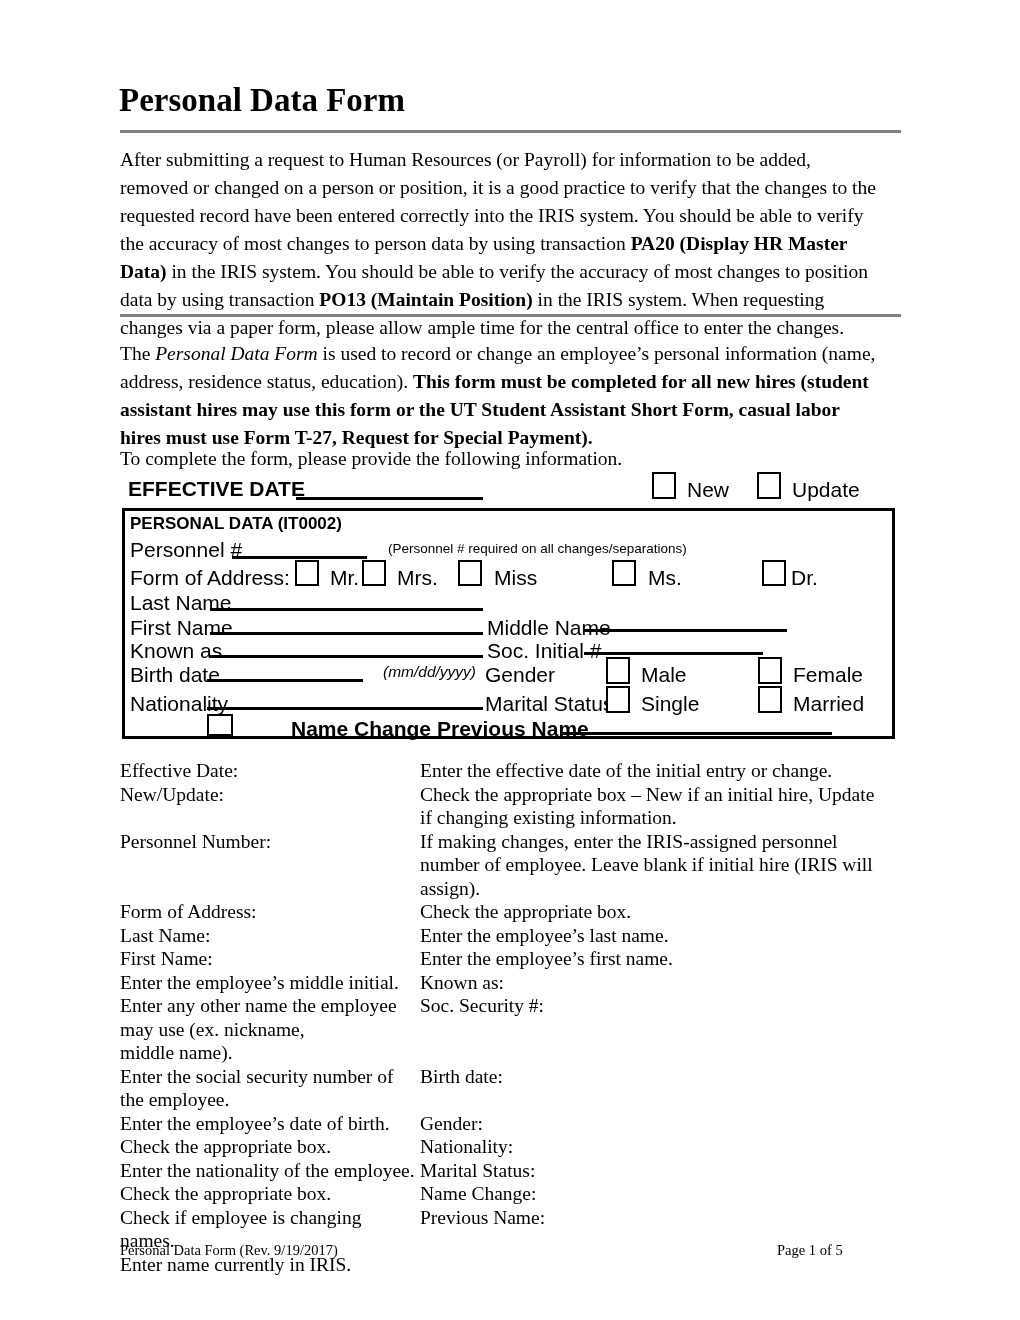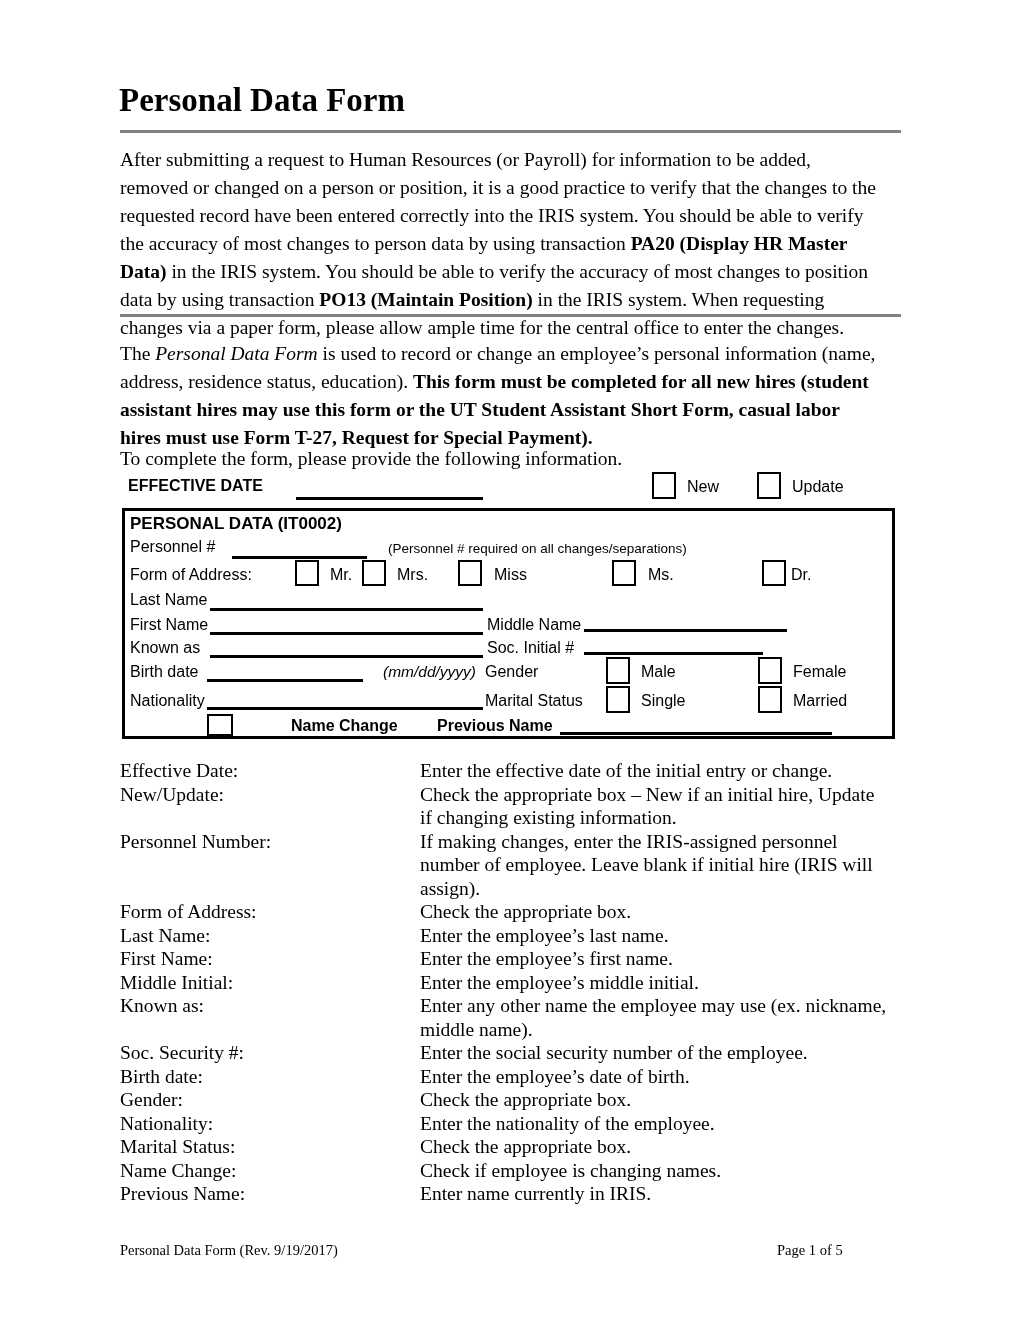--- a/index.html
+++ b/index.html
@@ -17,21 +17,21 @@
     font-family:"Liberation Serif", serif;
   }
   .rule{position:absolute;left:120px;width:781px;height:3px;background:#808080;}
   .para{
     position:absolute;left:120px;width:870px;margin:0;
     font-size:19.5px;line-height:28px;
     white-space:pre-line;
   }
   .para b{font-weight:bold;}
   .para i{font-style:italic;}
-  .s{position:absolute;font-family:"Liberation Sans", sans-serif;font-size:16px;line-height:1.1;white-space:nowrap;}
+  .s{position:absolute;font-family:"Liberation Sans", sans-serif;font-size:21px;line-height:1.1;white-space:nowrap;}
   .sb{font-weight:bold;}
   .snote{font-size:13.5px;}
   .sitalic{font-style:italic;font-size:15.5px;}
   .cb{position:absolute;width:24px;height:26px;border:2px solid #000;background:#fff;box-sizing:border-box;}
   .ul{position:absolute;height:3px;background:#000;}
   .pdbox{
     position:absolute;left:122px;top:508px;
     width:767px;height:225px;
     border:3px solid #000;
     text-align:right;
@@ -140,21 +140,20 @@
     <div class="term">Personnel Number:</div>
     <div class="desc">If making changes, enter the IRIS-assigned personnel
 number of employee. Leave blank if initial hire  (IRIS will
 assign).</div>
     <div class="term">Form of Address:</div>
     <div class="desc">Check the appropriate box.</div>
     <div class="term">Last Name:</div>
     <div class="desc">Enter the employee’s last name.</div>
     <div class="term">First Name:</div>
     <div class="desc">Enter the employee’s first name.</div>
-    <div class="term">Middle Initial:</div>
     <div class="desc">Enter the employee’s  middle initial.</div>
     <div class="term">Known as:</div>
     <div class="desc">Enter any other name the employee may use (ex. nickname,
 middle name).</div>
     <div class="term">Soc. Security #:</div>
     <div class="desc">Enter the social security number of the employee.</div>
     <div class="term">Birth date:</div>
     <div class="desc">Enter the employee’s date of birth.</div>
     <div class="term">Gender:</div>
     <div class="desc">Check the appropriate box.</div>

